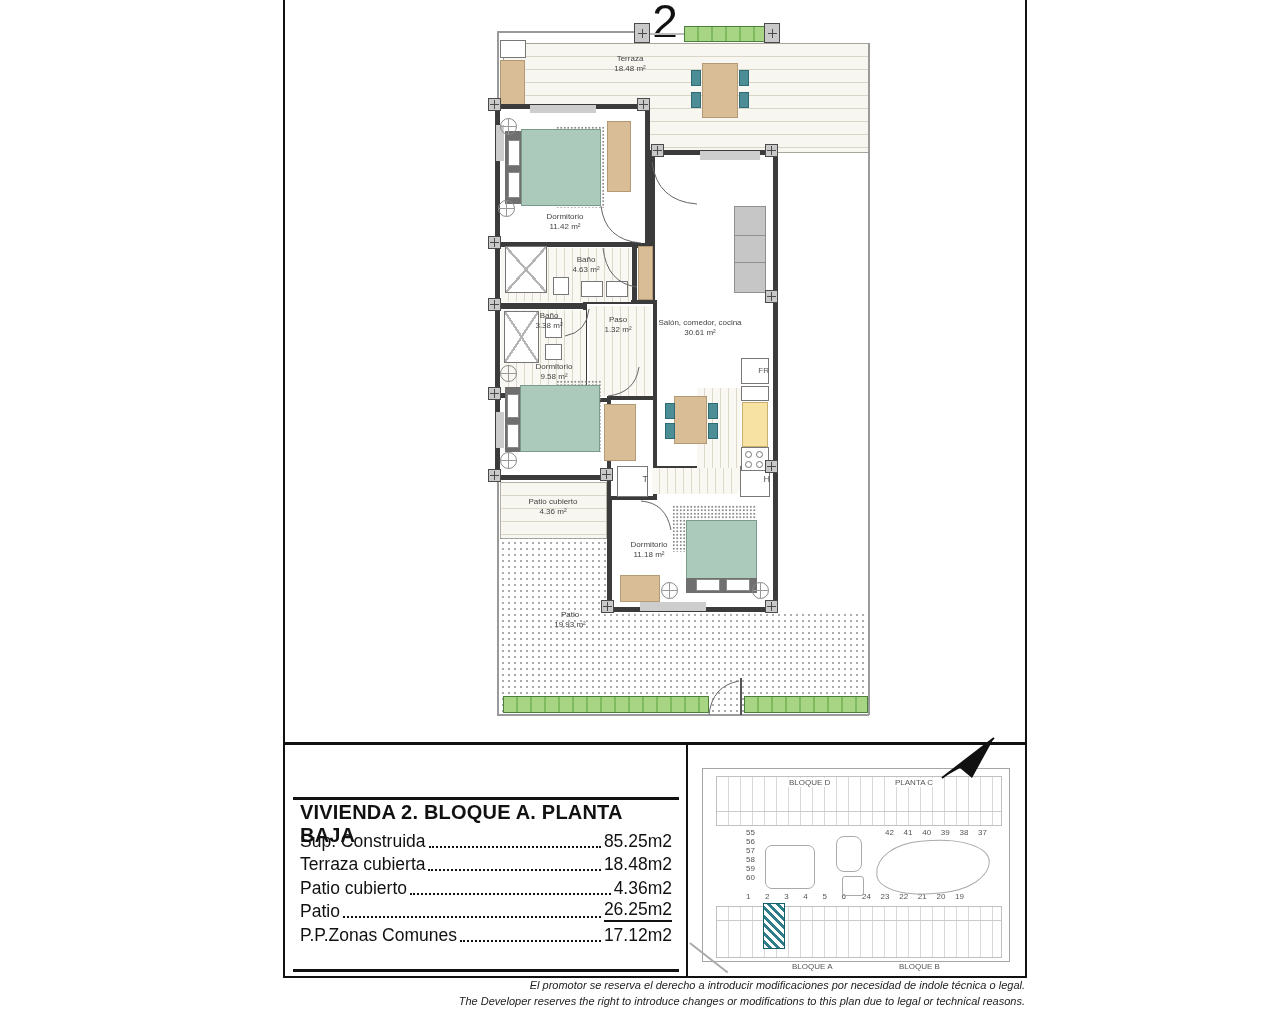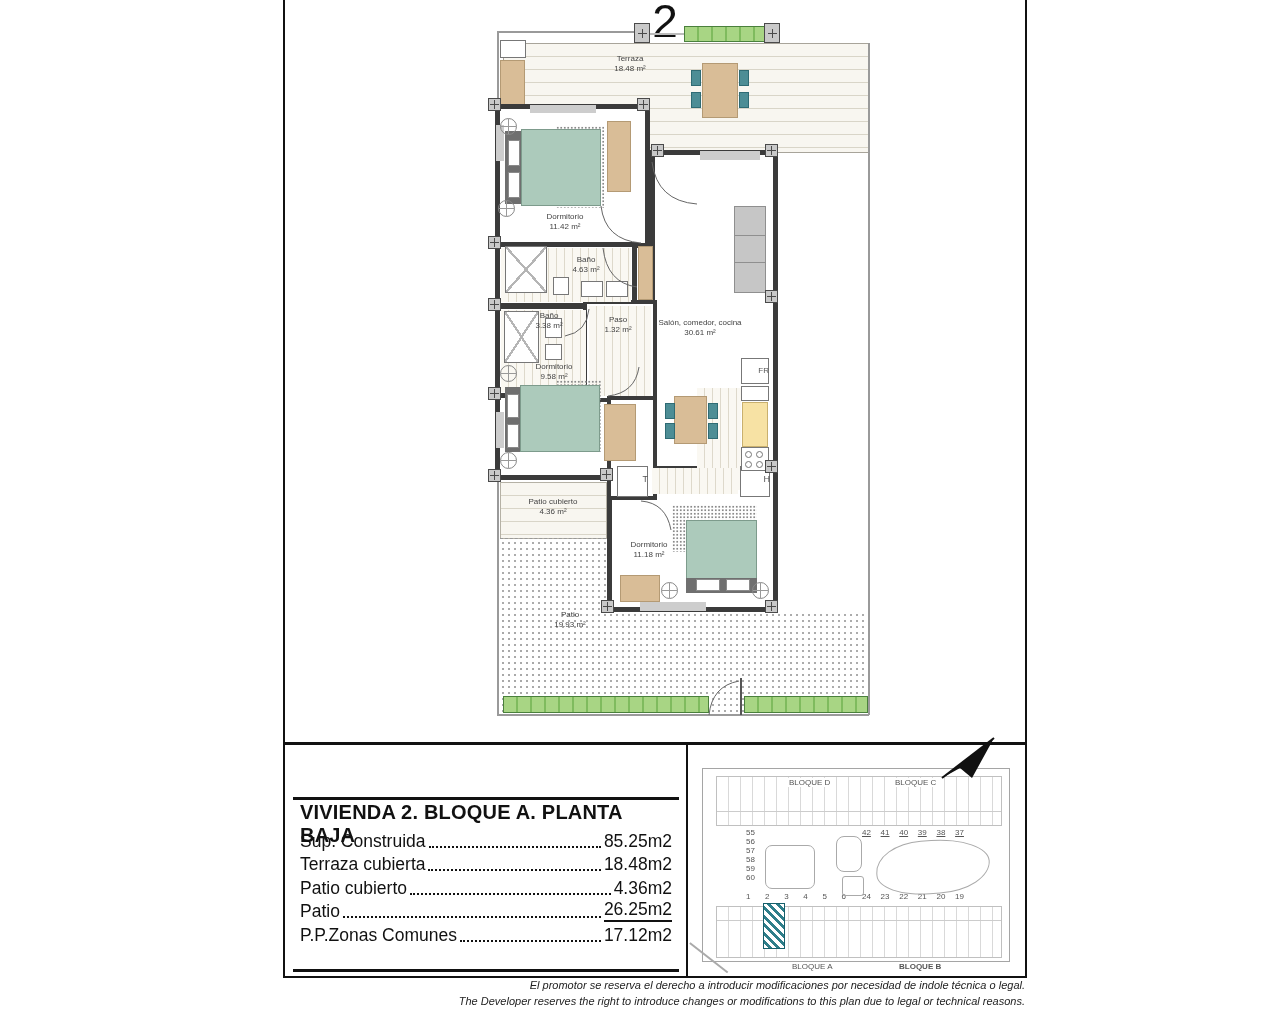--- a/index.html
+++ b/index.html
@@ -267,33 +267,33 @@
   <div class="thin" style="left:690px;top:942px;width:48px;height:1.5px;background:#aaa;transform:rotate(38deg);transform-origin:left center;"></div>
 
   <div class="sp-strip" style="left:716px;top:776px;width:286px;height:50px;">
     <div style="position:absolute;left:0;bottom:13px;width:100%;height:1px;background:#ccc;"></div>
   </div>
   <div class="sp-strip" style="left:716px;top:906px;width:286px;height:52px;">
     <div style="position:absolute;left:0;top:13px;width:100%;height:1px;background:#ccc;"></div>
   </div>
 
   <div class="sp-blk" style="left:787px;top:778px;">BLOQUE D</div>
-  <div class="sp-blk" style="left:893px;top:778px;">BLOQUE C</div>
+  <div class="sp-blk" style="left:893px;top:778px;">PLANTA C</div>
   <div class="sp-blk" style="left:790px;top:962px;">BLOQUE A</div>
-  <div class="sp-blk" style="left:897px;top:962px;font-weight:bold;">BLOQUE B</div>
+  <div class="sp-blk" style="left:897px;top:962px;">BLOQUE B</div>
 
   <div class="sp-num" style="left:746px;top:828px;width:100px;flex-direction:column;">
     <span>55</span>
     <span>56</span>
     <span>57</span>
     <span>58</span>
     <span>59</span>
     <span>60</span>
   </div>
-  <div class="sp-num" style="left:862px;top:828px;width:102px;text-decoration:underline;">
+  <div class="sp-num" style="left:885px;top:828px;width:102px;">
     <span>42</span>
     <span>41</span>
     <span>40</span>
     <span>39</span>
     <span>38</span>
     <span>37</span>
   </div>
   <div class="sp-num" style="left:746px;top:892px;width:100px;">
     <span>1</span>
     <span>2</span>

